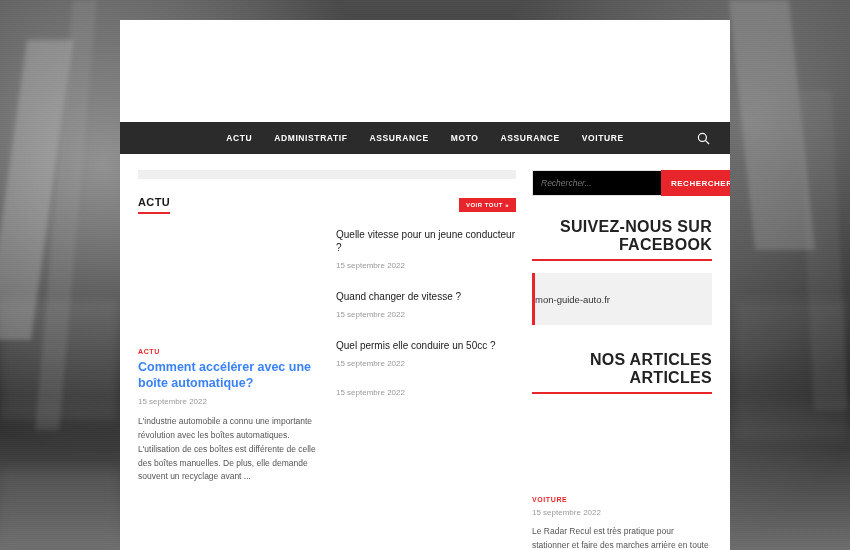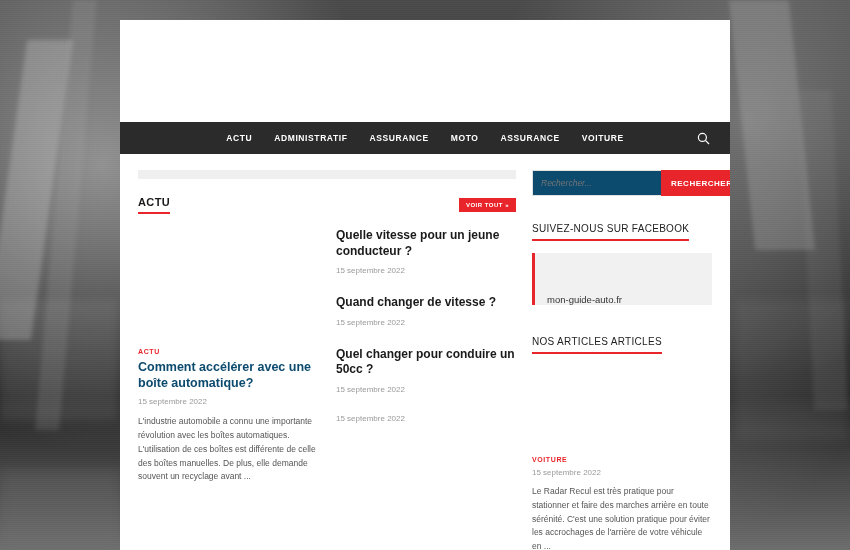--- a/index.html
+++ b/index.html
@@ -107,52 +107,52 @@
   .searchbar input {
     flex: 1;
     border: 1px solid #e2e2e2;
     border-right: none;
     padding: 0 8px;
     font-size: 8.5px;
     color: #999;
     font-family: "Liberation Sans", sans-serif;
     font-style: italic;
     outline: none;
-    background: #0c4a6e;
+    background: #000000;
   }
   .searchbar button {
     background: #e8252a;
     color: #fff;
     border: none;
     font-size: 8px;
     font-weight: bold;
     letter-spacing: 0.5px;
     padding: 7px 10px;
     cursor: pointer;
     font-family: "Liberation Sans", sans-serif;
   }
 
   
   .side-heading {
-    font-size: 10px;
-    font-weight: normal;
+    font-size: 16px;
+    font-weight: bold;
     color: #222;
     letter-spacing: 0.3px;
     padding-bottom: 5px;
     border-bottom: 2px solid #e8252a;
     display: inline-block;
     margin-bottom: 12px;
+    text-align: right;
   }
   .fb-box {
     background: #f1f1f1;
     border-left: 3px solid #e8252a;
     height: 52px;
     display: flex;
-    align-items: flex-end;
-    padding-left: 12px;
+    align-items: center;
     margin-bottom: 26px;
   }
   .fb-box .fb-name {
     font-size: 9.5px;
     color: #333;
   }
   .side-spacer { height: 90px; }
 
   .side-cat {
     font-size: 7px;
@@ -227,41 +227,41 @@
   .art-cat {
     font-size: 7px;
     font-weight: bold;
     color: #e8252a;
     letter-spacing: 0.6px;
     margin-bottom: 5px;
   }
   .art-title {
     font-size: 12.5px;
     font-weight: bold;
-    color: #0c4a6e;
+    color: #3b82f6;
     line-height: 1.25;
     margin-bottom: 6px;
   }
   .art-date {
     font-size: 8px;
     color: #9a9a9a;
     margin-bottom: 9px;
   }
   .art-excerpt {
     font-size: 8.5px;
     color: #555;
     line-height: 1.62;
   }
 
   .mini {
     margin-bottom: 20px;
   }
   .mini-title {
-    font-size: 12px;
-    font-weight: bold;
+    font-size: 10px;
+    font-weight: normal;
     color: #1a1a1a;
     line-height: 1.3;
     margin-bottom: 7px;
   }
   .mini-date {
     font-size: 8px;
     color: #9a9a9a;
   }
 </style>
 </head>
@@ -323,21 +323,21 @@
         <div class="art-right">
           <div class="mini">
             <div class="mini-title">Quelle vitesse pour un jeune conducteur ?</div>
             <div class="mini-date">15 septembre 2022</div>
           </div>
           <div class="mini">
             <div class="mini-title">Quand changer de vitesse ?</div>
             <div class="mini-date">15 septembre 2022</div>
           </div>
           <div class="mini">
-            <div class="mini-title">Quel changer pour conduire un 50cc ?</div>
+            <div class="mini-title">Quel permis elle conduire un 50cc ?</div>
             <div class="mini-date">15 septembre 2022</div>
           </div>
           <div class="mini">
             <div class="mini-date">15 septembre 2022</div>
           </div>
         </div>
       </div>
     </div>
 
     <div class="col-side">

